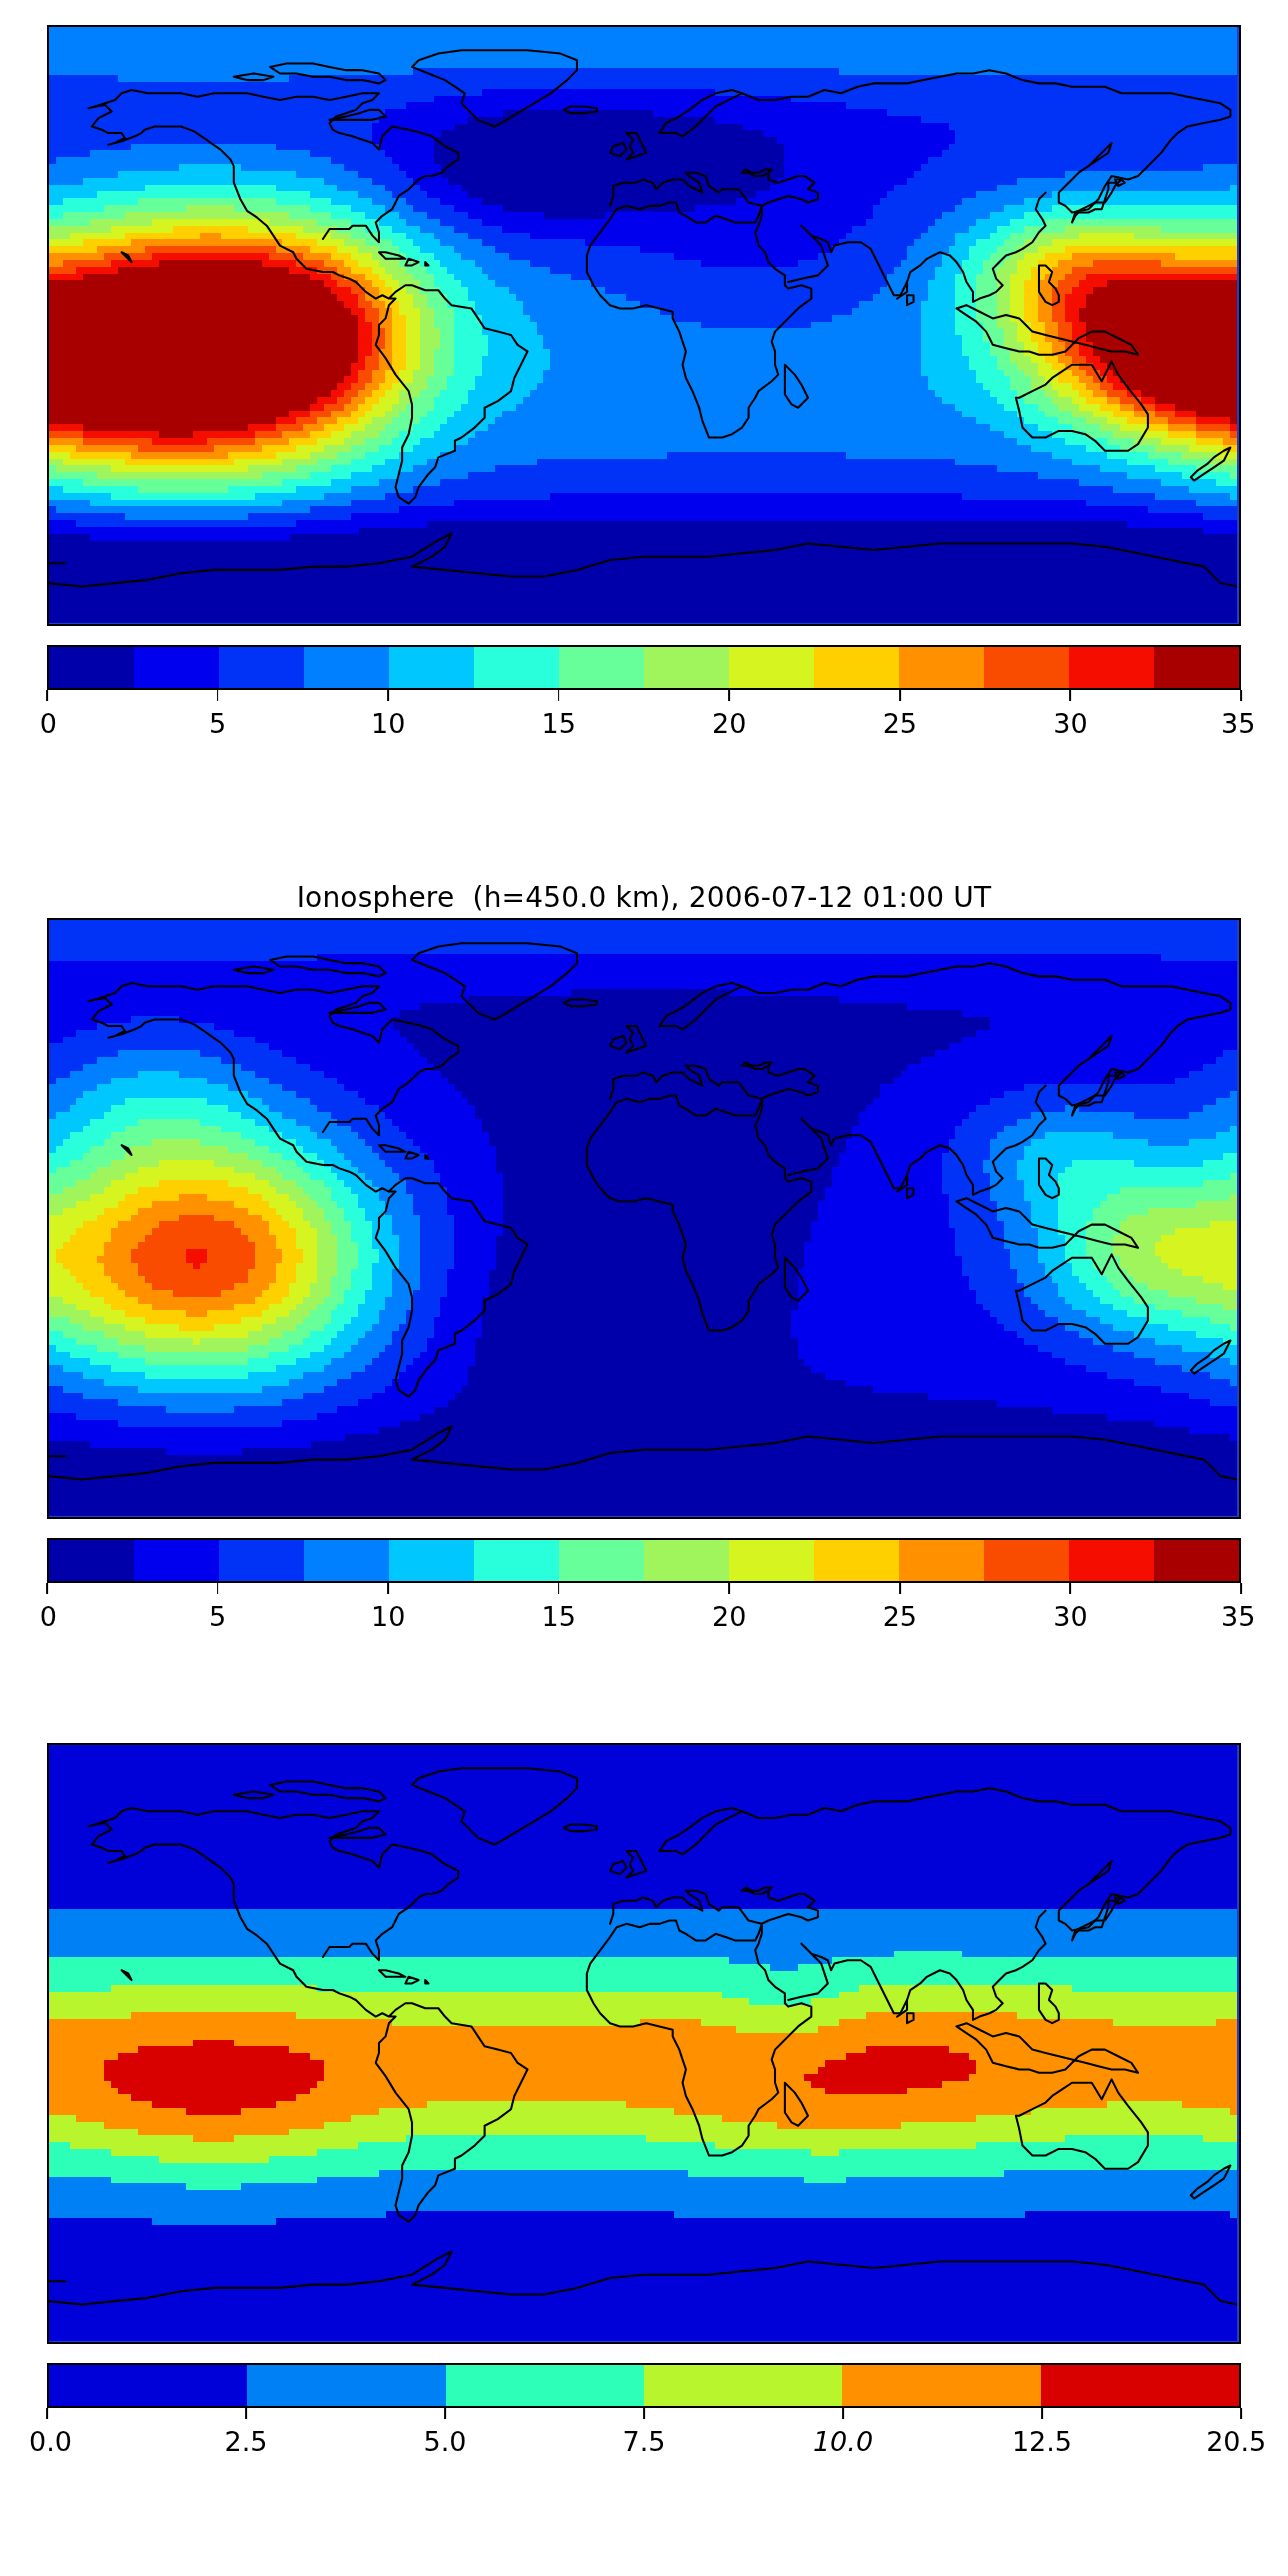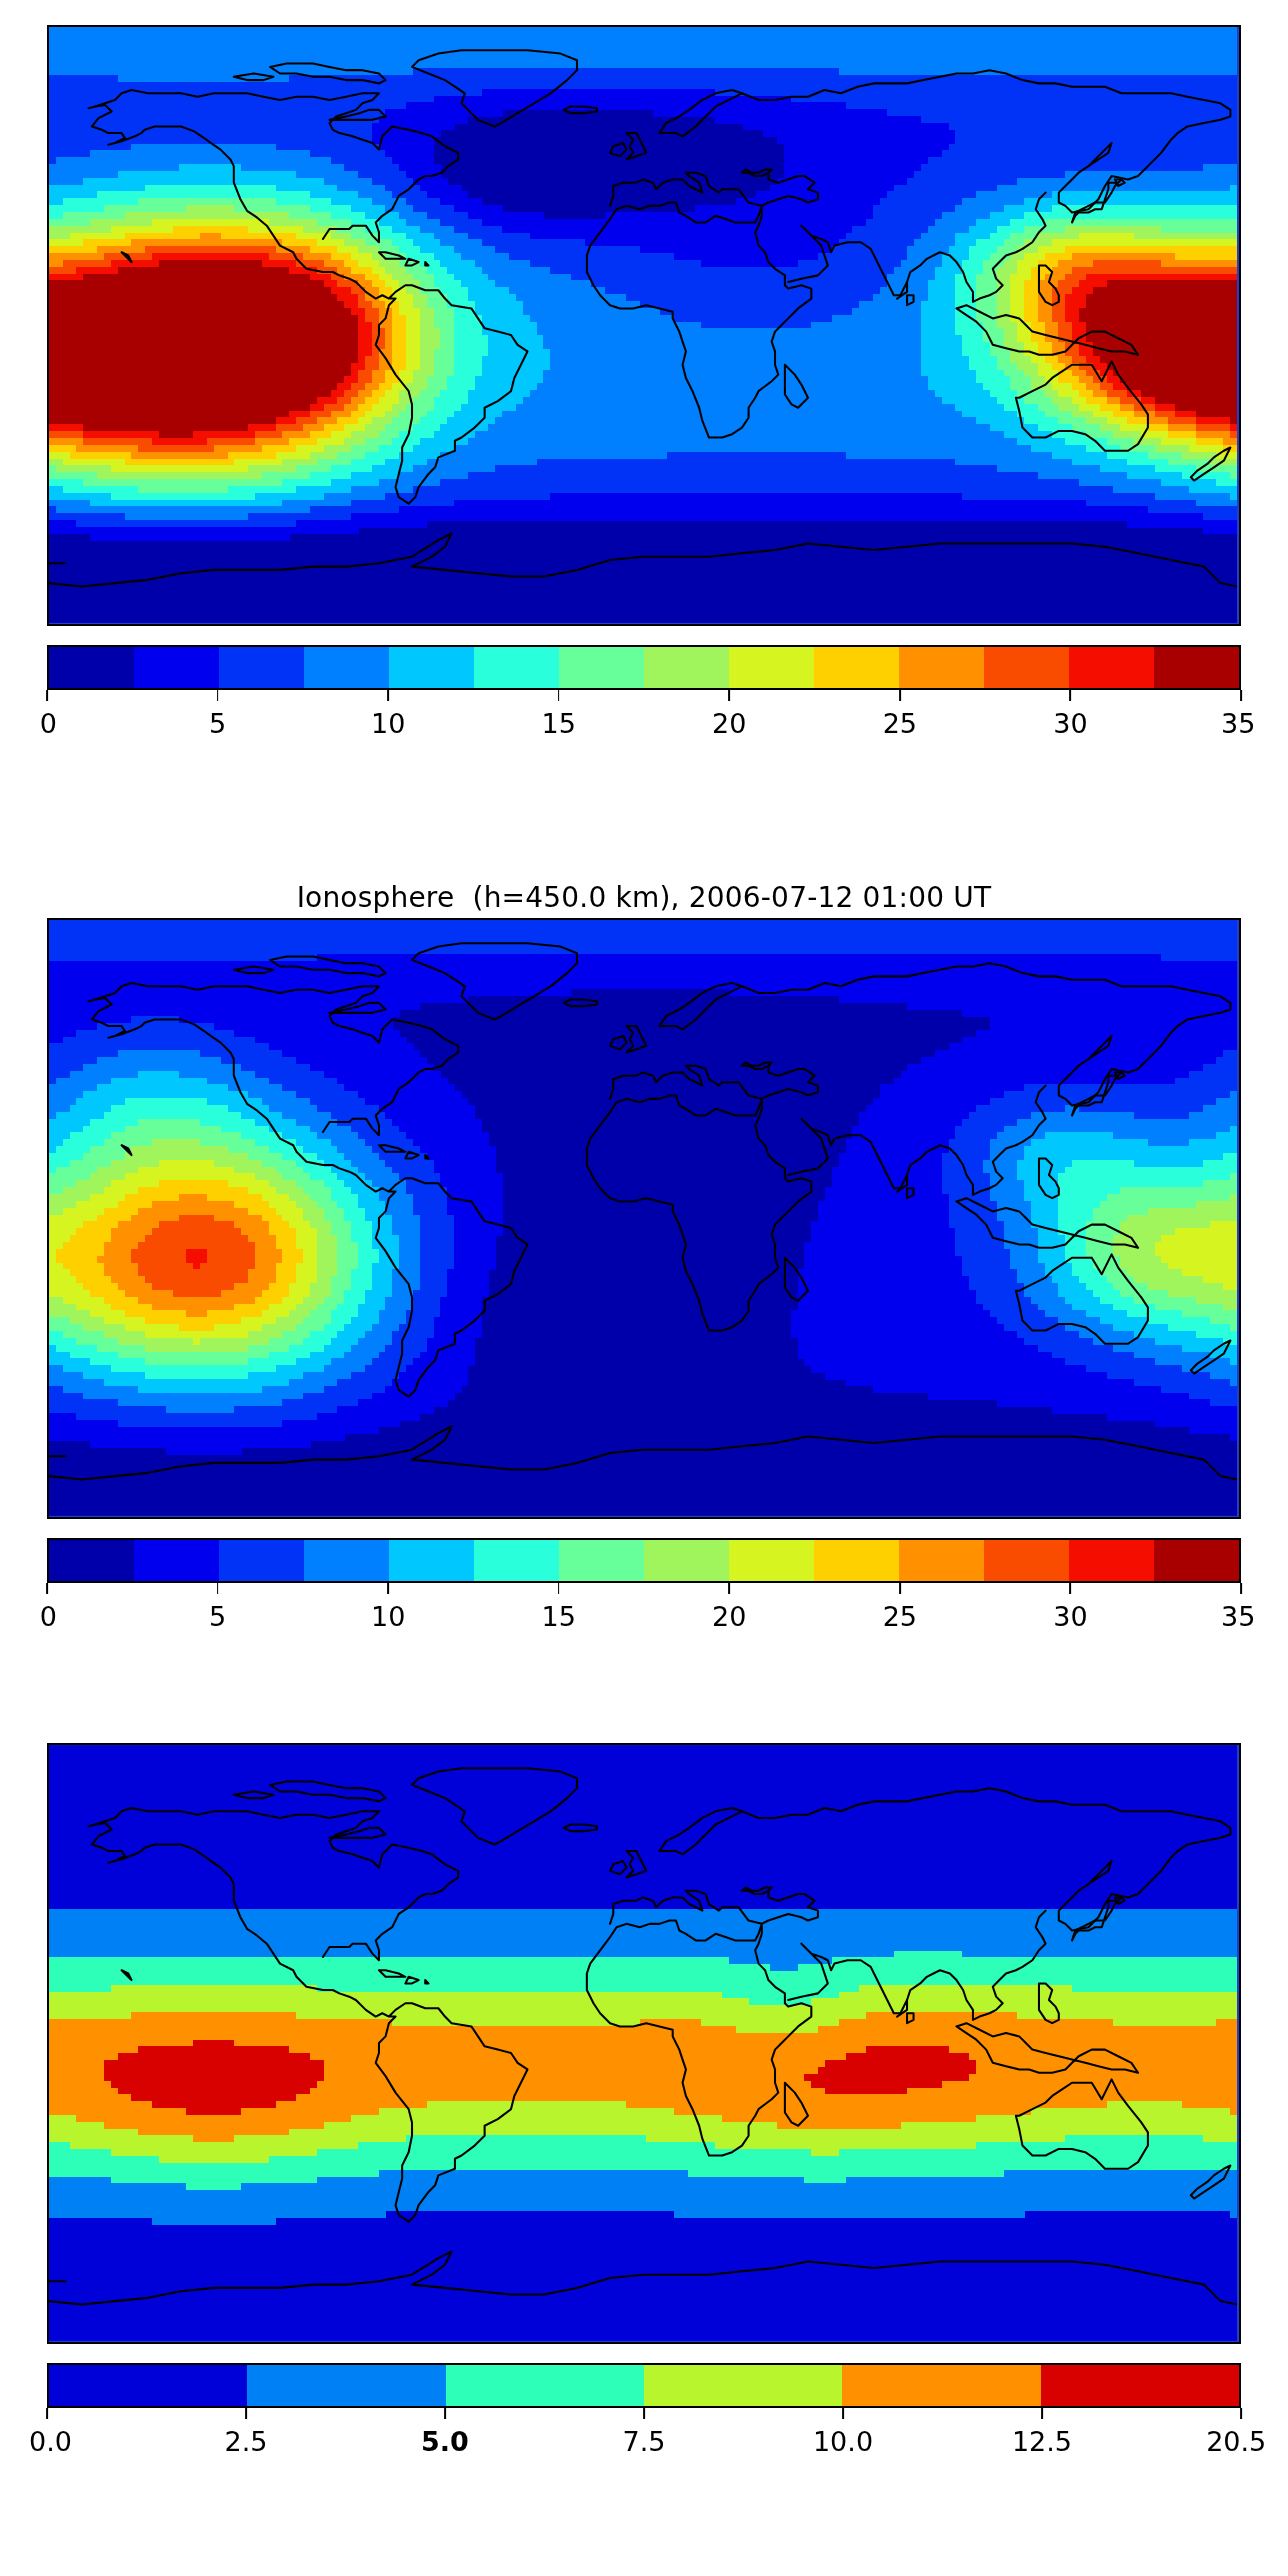--- a/index.html
+++ b/index.html
@@ -2259,23 +2259,23 @@
           <div class="tick-mark" style="left: 16.6667%;"></div>
           <div class="tick-mark" style="left: 33.3333%;"></div>
           <div class="tick-mark" style="left: 50%;"></div>
           <div class="tick-mark" style="left: 66.6667%;"></div>
           <div class="tick-mark" style="left: 83.3333%;"></div>
           <div class="tick-mark" style="left: 100%;"></div>
         </div>
       <div class="cbar-labels" id="cbar-3-labels">
           <div class="cbar-label" style="left: 0%; transform: translateX(-42%);">0.0</div>
           <div class="cbar-label" style="left: 16.6667%;">2.5</div>
-          <div class="cbar-label" style="left: 33.3333%; font-weight: bold;">5.0</div>
+          <div class="cbar-label" style="left: 33.3333%;">5.0</div>
           <div class="cbar-label" style="left: 50%;">7.5</div>
-          <div class="cbar-label" style="left: 66.6667%;">10.0</div>
+          <div class="cbar-label" style="left: 66.6667%; font-style: italic;">10.0</div>
           <div class="cbar-label" style="left: 83.3333%;">12.5</div>
           <div class="cbar-label" style="left: 100%; transform: translateX(-58%);">20.5</div>
         </div>
     </div>
   </div>
 
 </div>
 
 
 </body></html>

